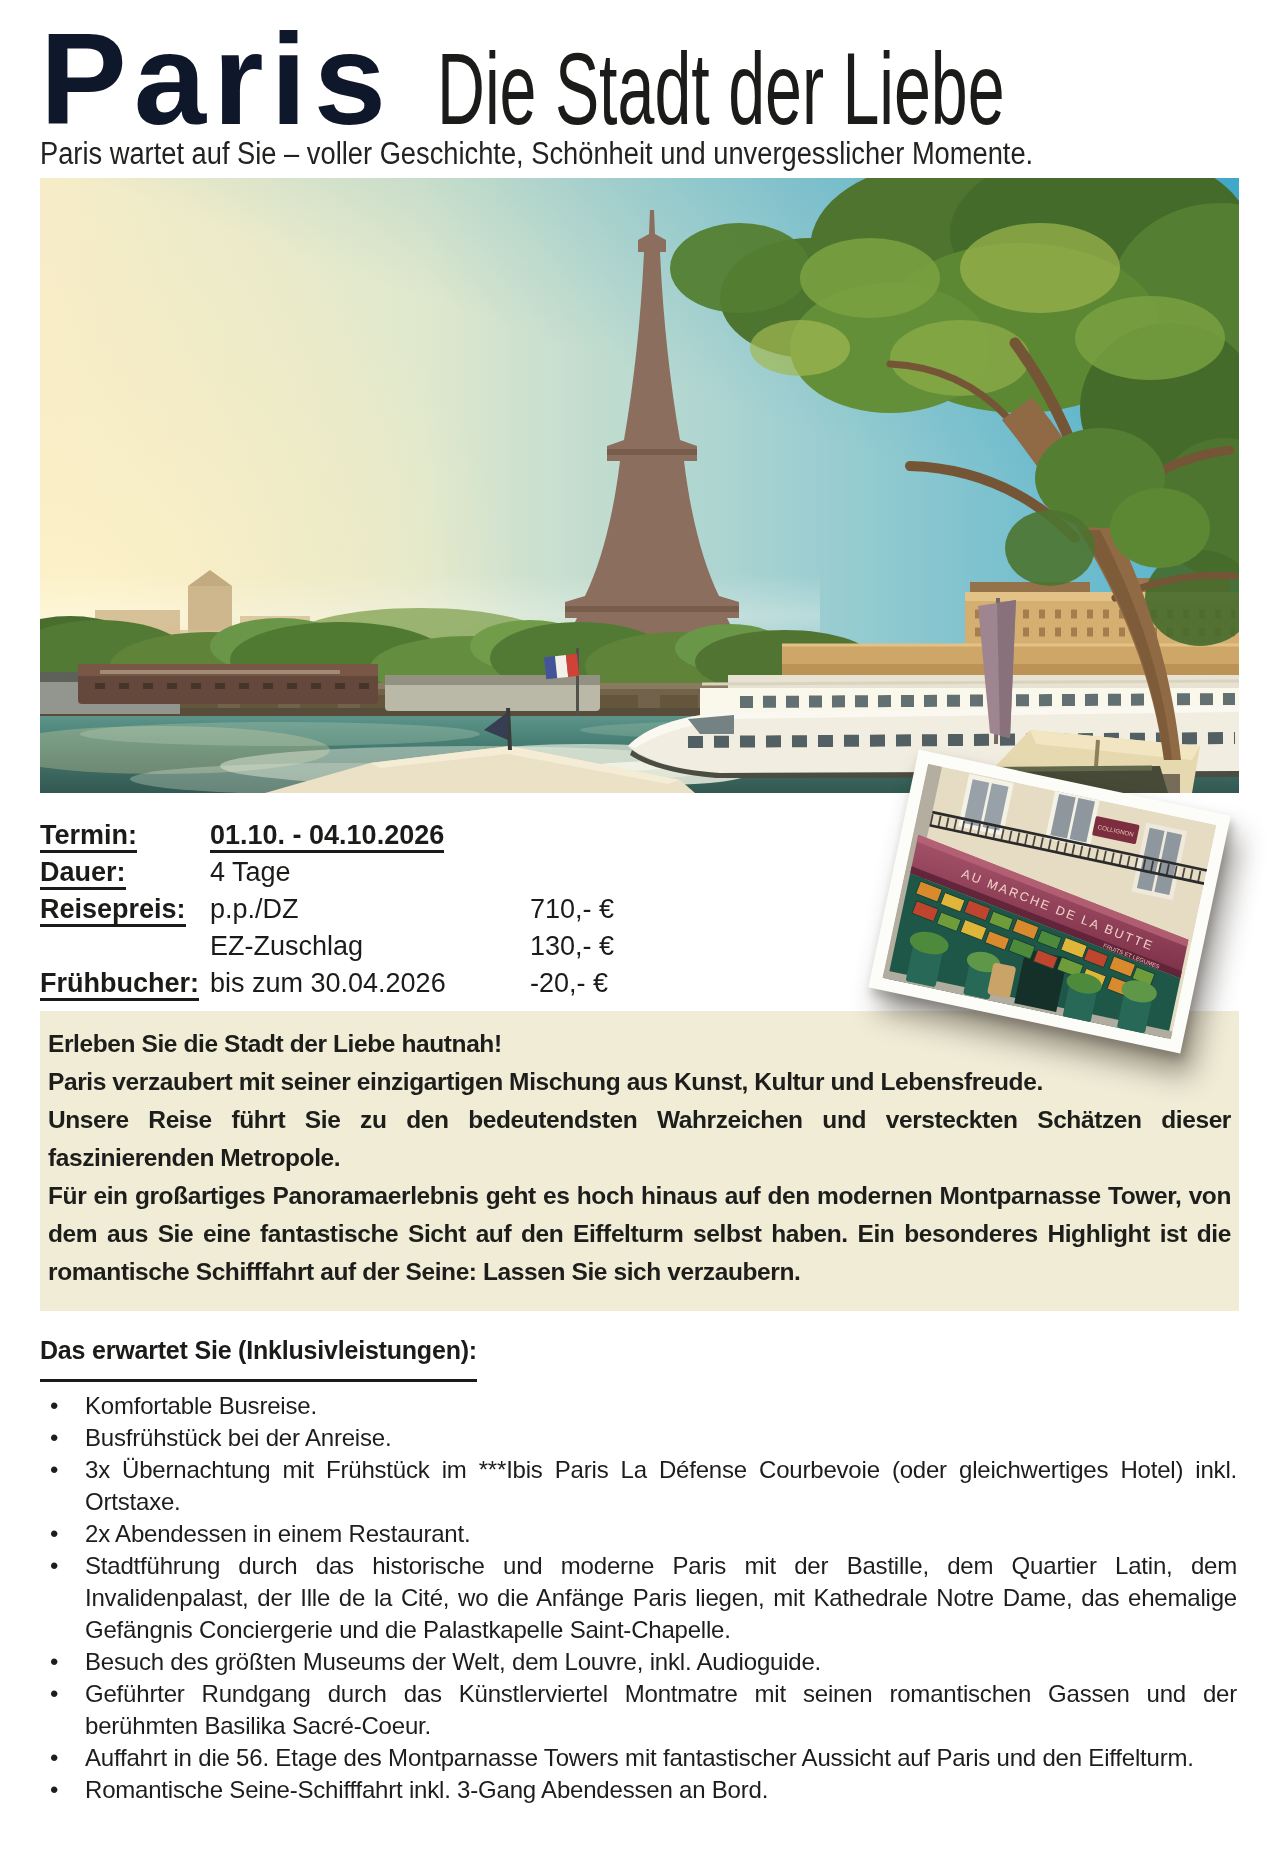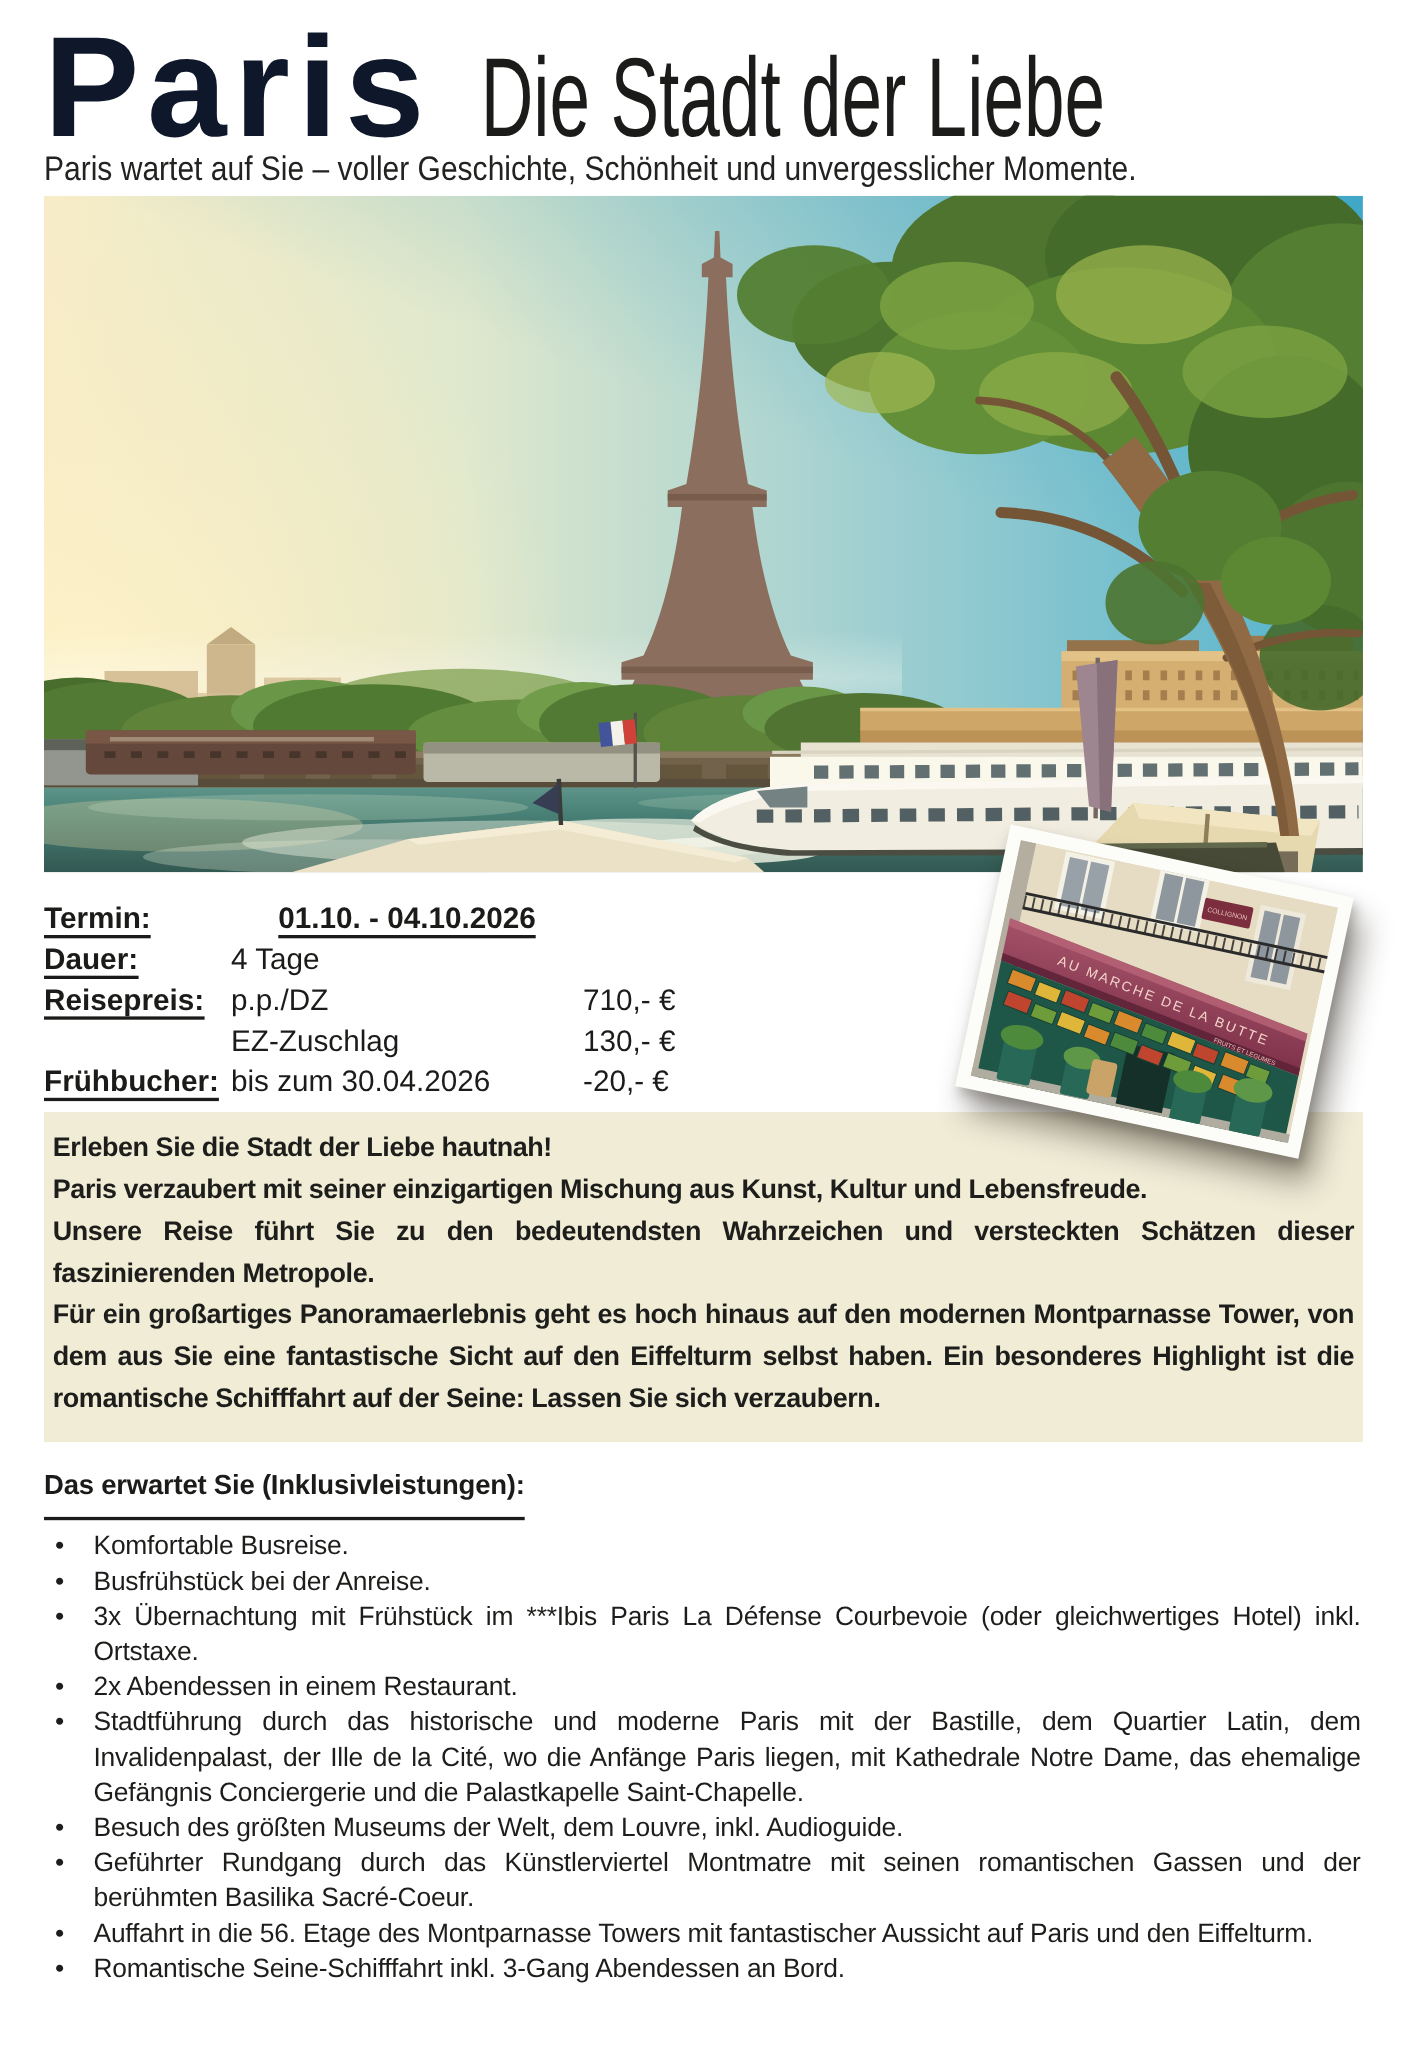--- a/index.html
+++ b/index.html
@@ -29,21 +29,21 @@
   
   .hero { margin-top:8px; width:1199px; height:615px; position:relative; }
   .hero svg { display:block; width:1199px; height:615px; }
 
   
   .pricing { margin-top:24px; font-size:27px; }
   .prow { display:flex; height:37px; line-height:37px; align-items:baseline; }
   .plab { flex:0 0 170px; font-weight:bold; }
   .plab .u, .pval .u { border-bottom:3px solid #1b1b19; padding-bottom:0; }
   .pval { flex:0 0 320px; }
-  .pval.strong { font-weight:bold;text-align:center; }
+  .pval.strong { font-weight:bold; }
   .pprice { flex:0 0 230px; text-align:left; }
 
   
   .intro-box {
     margin-top:9px; width:1199px; box-sizing:border-box;
     background:#f0ecd6; padding:14px 8px 20px 8px;
   }
   .intro-box p {
     margin:0; font-size:24.5px; font-weight:bold; line-height:38px;
     letter-spacing:-0.4px; text-align:justify; color:#1d1d1b; hyphens:manual;

